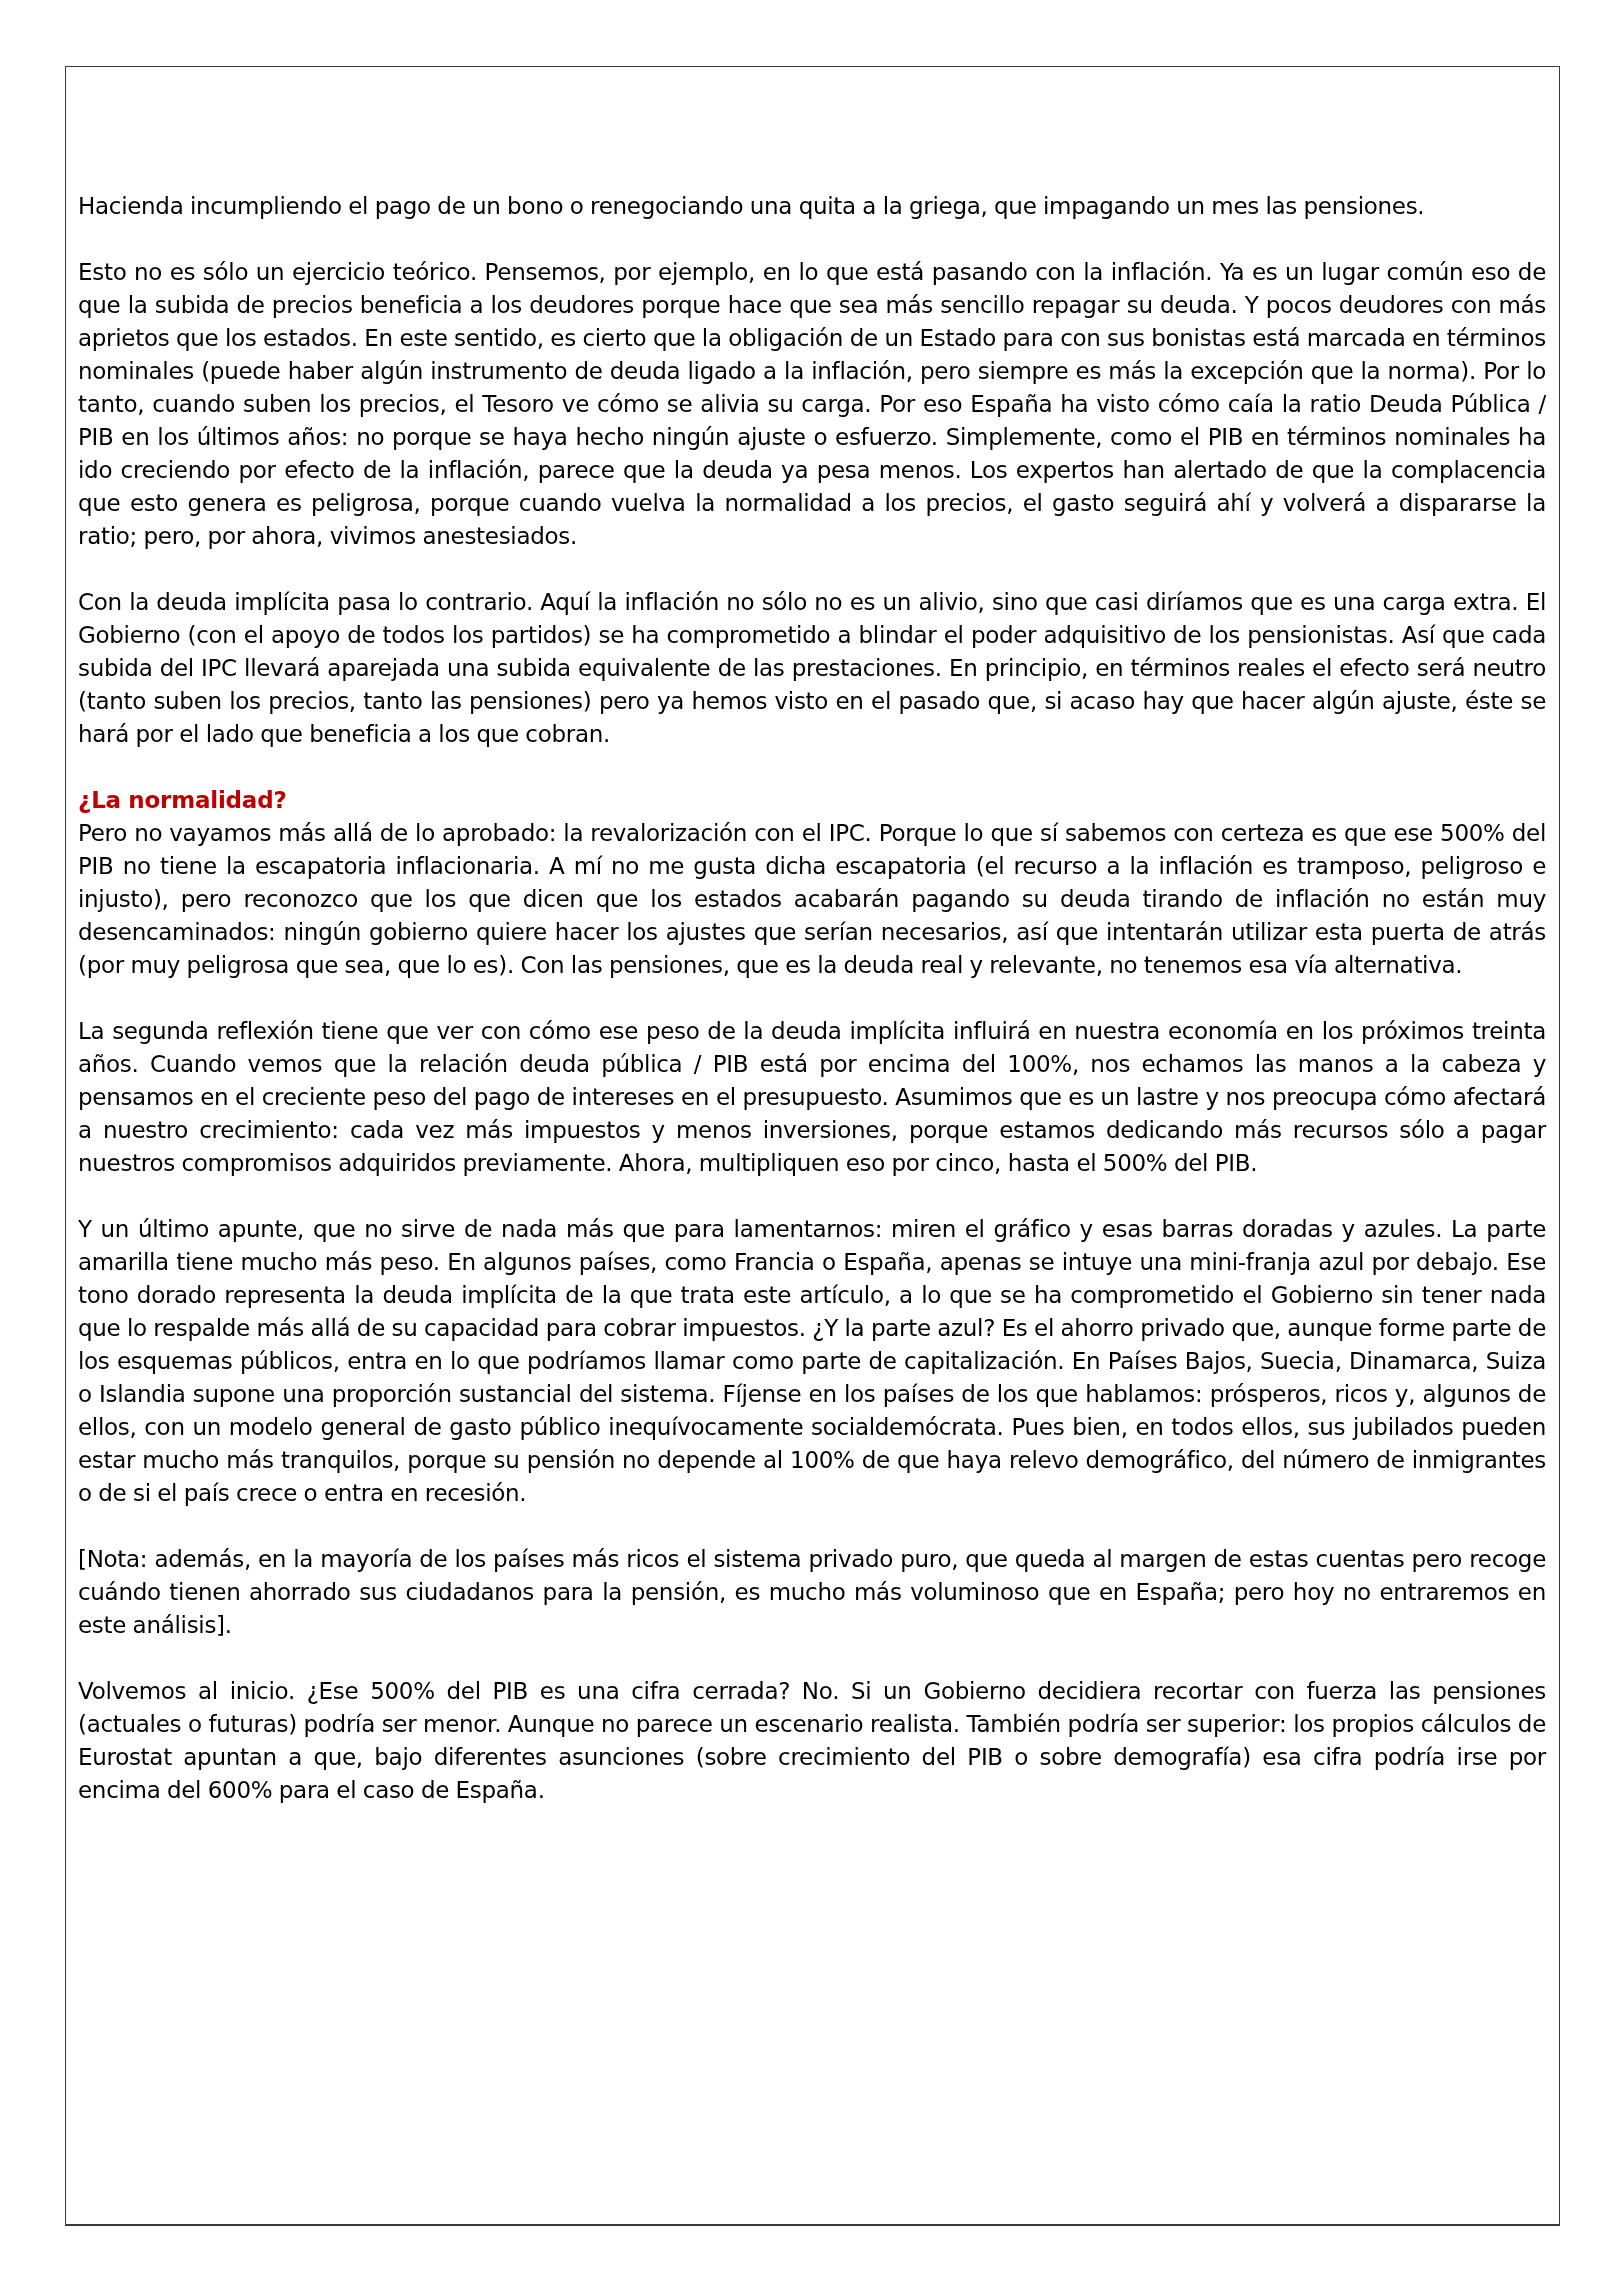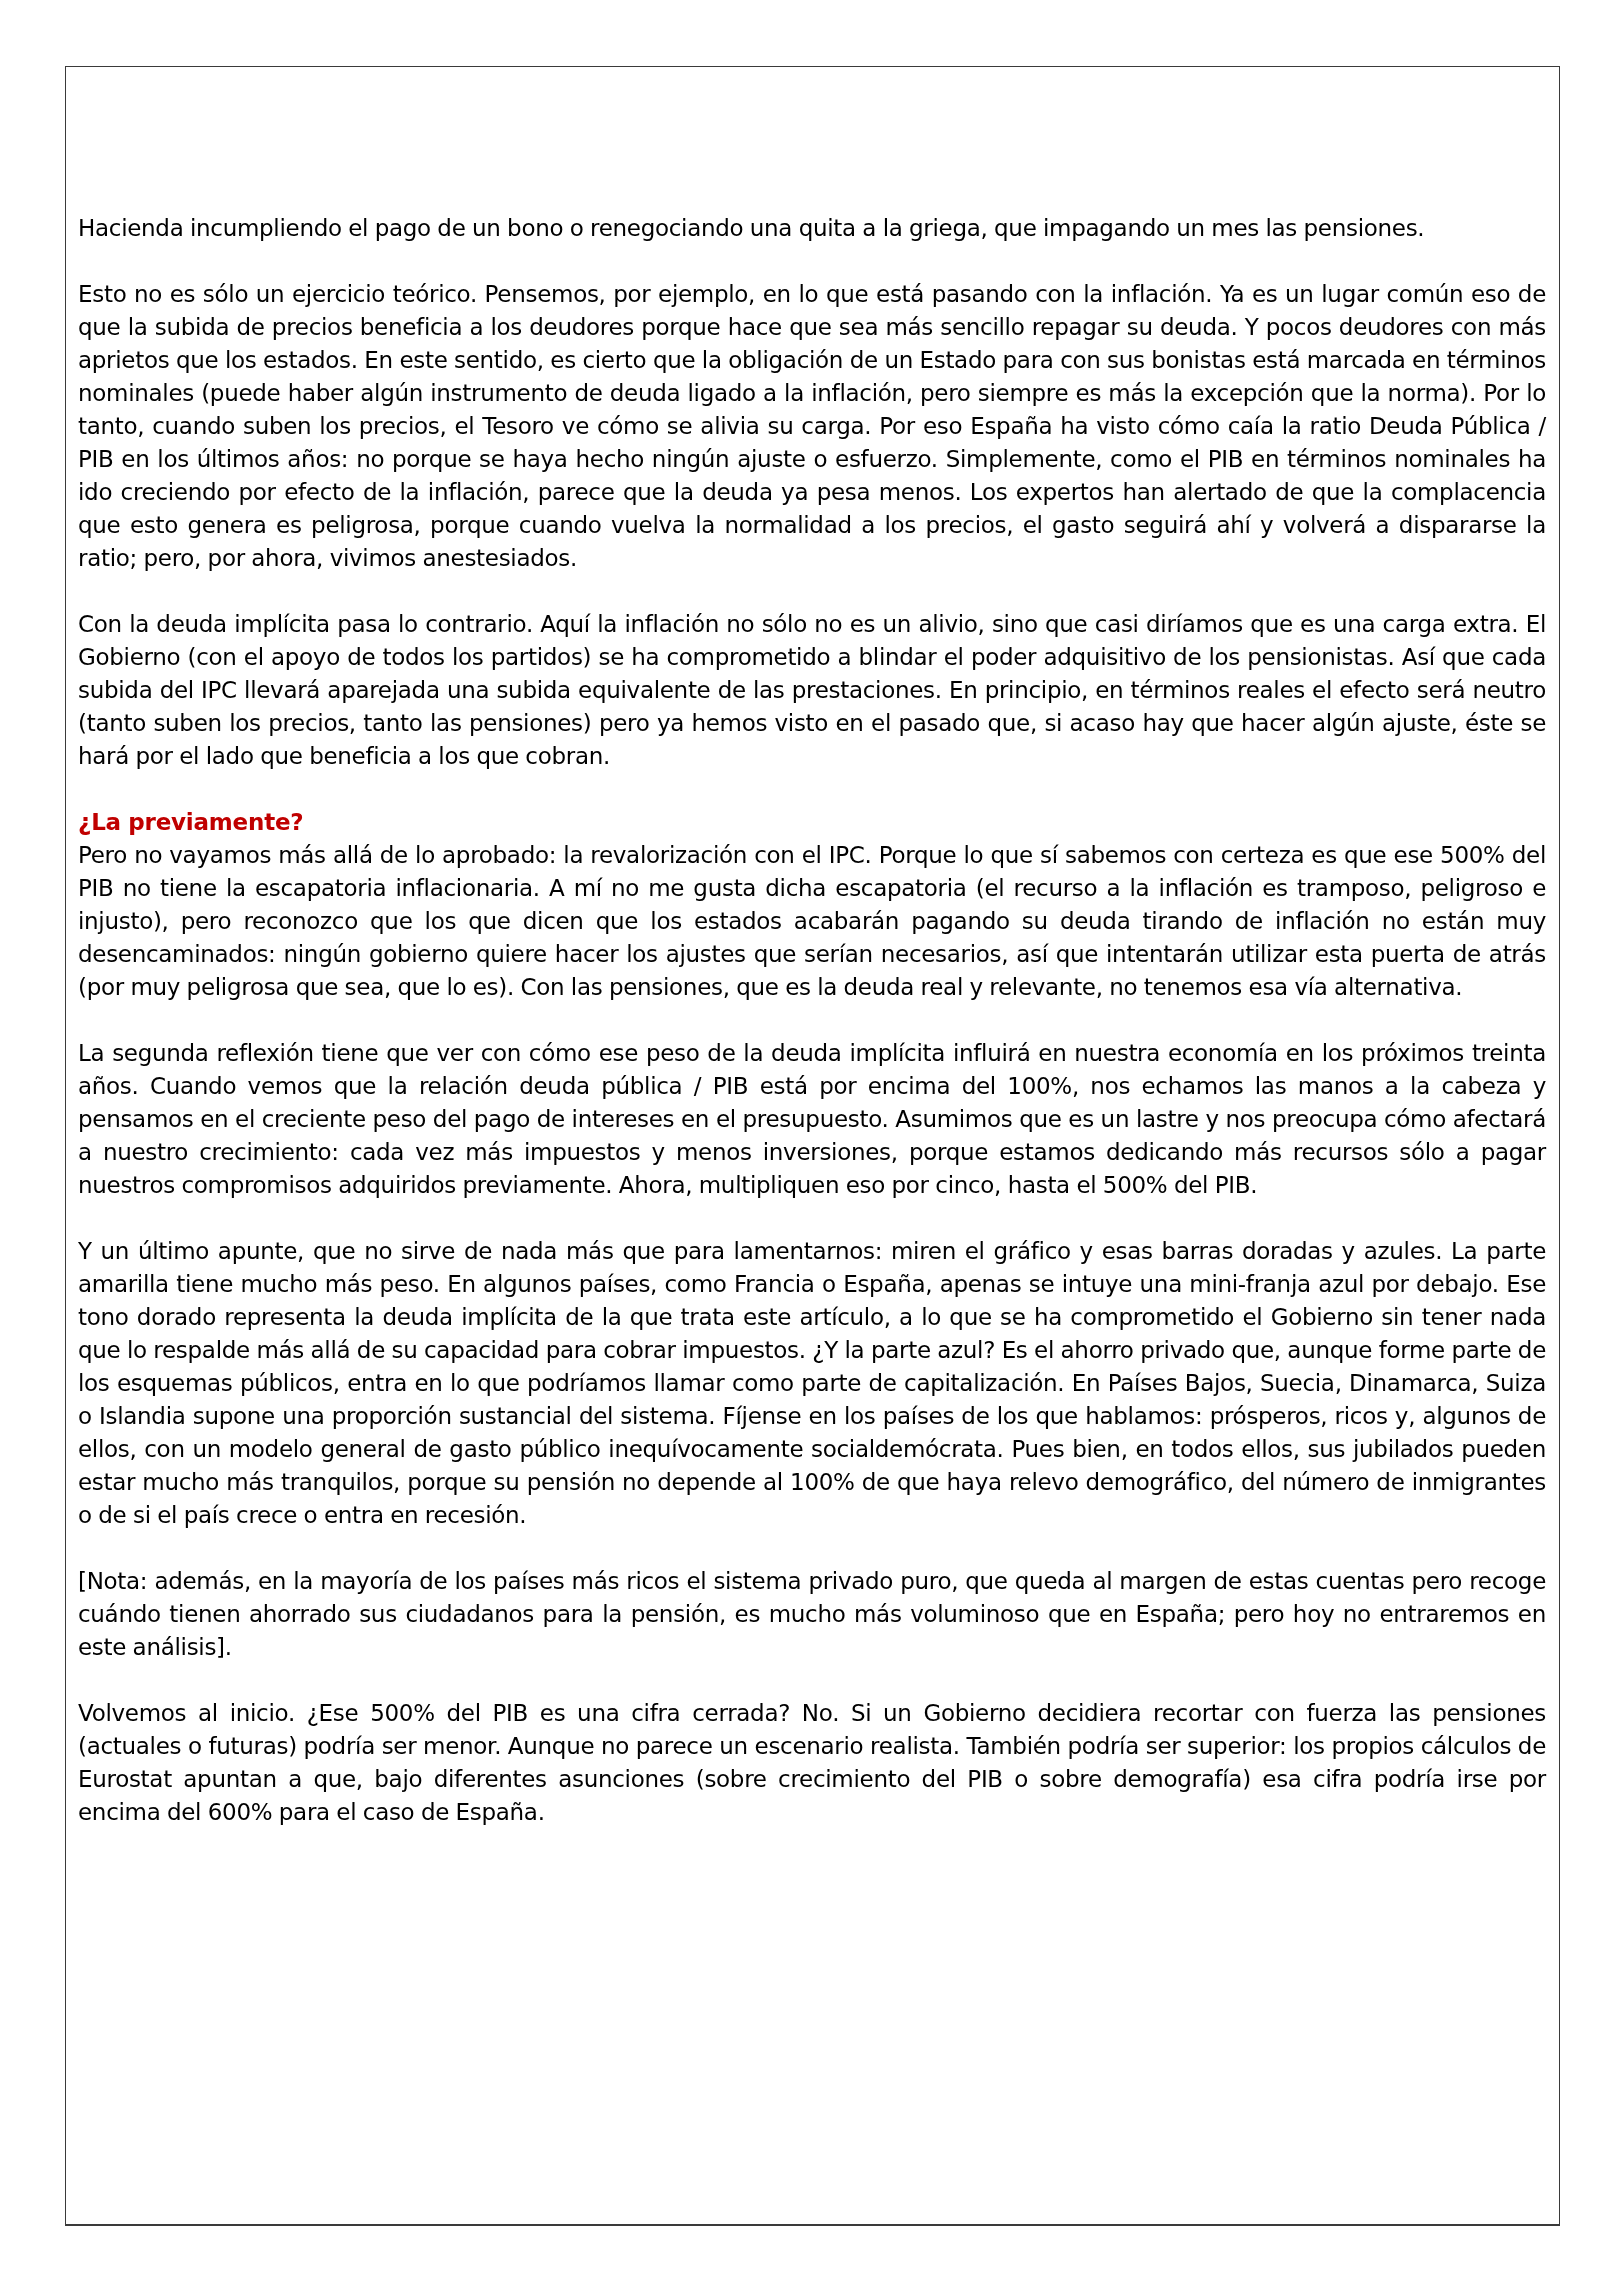--- a/index.html
+++ b/index.html
@@ -6,38 +6,38 @@
   body { width:1621px; height:2293px; position:relative; overflow:hidden; }
   .frame {
     position:absolute; left:65px; top:66px; width:1495px; height:2160px;
     border:1.5px solid #3a3a3a; box-sizing:border-box;
     border-bottom-width:2.9px;
   }
   .content {
     position:absolute; left:78px; top:190px; width:1468px;
     font-family:"DejaVu Sans", sans-serif;
     font-size:23px; line-height:33px; color:#000;
-    letter-spacing:-0.3px; word-spacing:-0.5px;margin-top:22px;
+    letter-spacing:-0.3px; word-spacing:-0.5px;
   }
   .content p { margin:0 0 33px 0; text-align:justify; }
   .content h2 {
     margin:0; font-size:23px; line-height:33px; font-weight:bold;
     color:#c00000; letter-spacing:-0.2px;
   }
   .content p.after-heading { margin-top:0; }
 </style>
 </head>
 <body>
 
 <div class="frame"></div>
 
 <div class="content">
   <p>Hacienda incumpliendo el pago de un bono o renegociando una quita a la griega, que impagando un mes las pensiones.</p>
   <p>Esto no es sólo un ejercicio teórico. Pensemos, por ejemplo, en lo que está pasando con la inflación. Ya es un lugar común eso de que la subida de precios beneficia a los deudores porque hace que sea más sencillo repagar su deuda. Y pocos deudores con más aprietos que los estados. En este sentido, es cierto que la obligación de un Estado para con sus bonistas está marcada en términos nominales (puede haber algún instrumento de deuda ligado a la inflación, pero siempre es más la excepción que la norma). Por lo tanto, cuando suben los precios, el Tesoro ve cómo se alivia su carga. Por eso España ha visto cómo caía la ratio Deuda Pública / PIB en los últimos años: no porque se haya hecho ningún ajuste o esfuerzo. Simplemente, como el PIB en términos nominales ha ido creciendo por efecto de la inflación, parece que la deuda ya pesa menos. Los expertos han alertado de que la complacencia que esto genera es peligrosa, porque cuando vuelva la normalidad a los precios, el gasto seguirá ahí y volverá a dispararse la ratio; pero, por ahora, vivimos anestesiados.</p>
   <p>Con la deuda implícita pasa lo contrario. Aquí la inflación no sólo no es un alivio, sino que casi diríamos que es una carga extra. El Gobierno (con el apoyo de todos los partidos) se ha comprometido a blindar el poder adquisitivo de los pensionistas. Así que cada subida del IPC llevará aparejada una subida equivalente de las prestaciones. En principio, en términos reales el efecto será neutro (tanto suben los precios, tanto las pensiones) pero ya hemos visto en el pasado que, si acaso hay que hacer algún ajuste, éste se hará por el lado que beneficia a los que cobran.</p>
-  <h2 style="color: rgb(192, 0, 0);">¿La previamente?</h2>
+  <h2 style="color: rgb(192, 0, 0);">¿La normalidad?</h2>
   <p class="after-heading">Pero no vayamos más allá de lo aprobado: la revalorización con el IPC. Porque lo que sí sabemos con certeza es que ese 500% del PIB no tiene la escapatoria inflacionaria. A mí no me gusta dicha escapatoria (el recurso a la inflación es tramposo, peligroso e injusto), pero reconozco que los que dicen que los estados acabarán pagando su deuda tirando de inflación no están muy desencaminados: ningún gobierno quiere hacer los ajustes que serían necesarios, así que intentarán utilizar esta puerta de atrás (por muy peligrosa que sea, que lo es). Con las pensiones, que es la deuda real y relevante, no tenemos esa vía alternativa.</p>
   <p>La segunda reflexión tiene que ver con cómo ese peso de la deuda implícita influirá en nuestra economía en los próximos treinta años. Cuando vemos que la relación deuda pública / PIB está por encima del 100%, nos echamos las manos a la cabeza y pensamos en el creciente peso del pago de intereses en el presupuesto. Asumimos que es un lastre y nos preocupa cómo afectará a nuestro crecimiento: cada vez más impuestos y menos inversiones, porque estamos dedicando más recursos sólo a pagar nuestros compromisos adquiridos previamente. Ahora, multipliquen eso por cinco, hasta el 500% del PIB.</p>
   <p>Y un último apunte, que no sirve de nada más que para lamentarnos: miren el gráfico y esas barras doradas y azules. La parte amarilla tiene mucho más peso. En algunos países, como Francia o España, apenas se intuye una mini-franja azul por debajo. Ese tono dorado representa la deuda implícita de la que trata este artículo, a lo que se ha comprometido el Gobierno sin tener nada que lo respalde más allá de su capacidad para cobrar impuestos. ¿Y la parte azul? Es el ahorro privado que, aunque forme parte de los esquemas públicos, entra en lo que podríamos llamar como parte de capitalización. En Países Bajos, Suecia, Dinamarca, Suiza o Islandia supone una proporción sustancial del sistema. Fíjense en los países de los que hablamos: prósperos, ricos y, algunos de ellos, con un modelo general de gasto público inequívocamente socialdemócrata. Pues bien, en todos ellos, sus jubilados pueden estar mucho más tranquilos, porque su pensión no depende al 100% de que haya relevo demográfico, del número de inmigrantes o de si el país crece o entra en recesión.</p>
   <p>[Nota: además, en la mayoría de los países más ricos el sistema privado puro, que queda al margen de estas cuentas pero recoge cuándo tienen ahorrado sus ciudadanos para la pensión, es mucho más voluminoso que en España; pero hoy no entraremos en este análisis].</p>
   <p>Volvemos al inicio. ¿Ese 500% del PIB es una cifra cerrada? No. Si un Gobierno decidiera recortar con fuerza las pensiones (actuales o futuras) podría ser menor. Aunque no parece un escenario realista. También podría ser superior: los propios cálculos de Eurostat apuntan a que, bajo diferentes asunciones (sobre crecimiento del PIB o sobre demografía) esa cifra podría irse por encima del 600% para el caso de España.</p>
 </div>
 
 
 </body></html>

